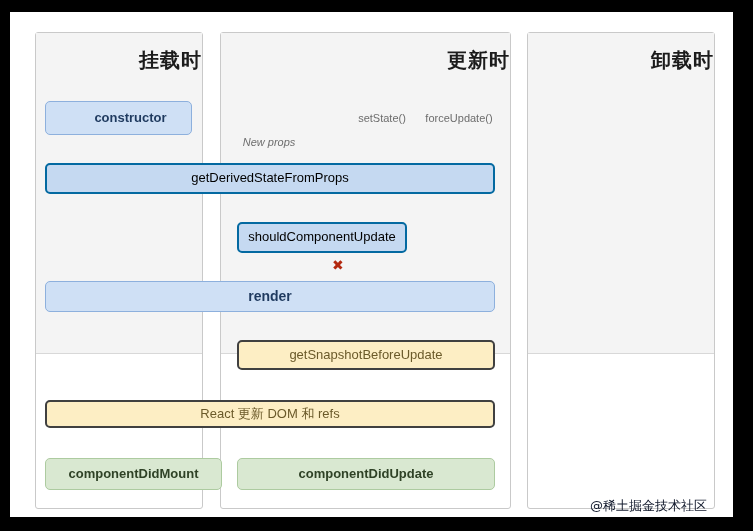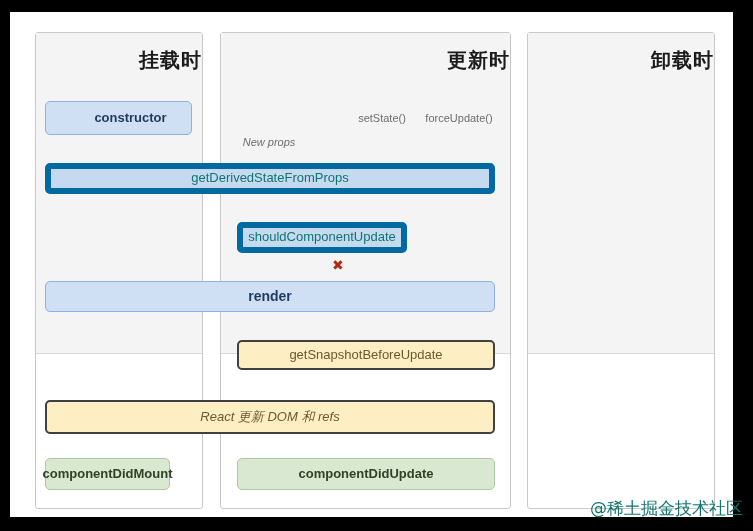--- a/index.html
+++ b/index.html
@@ -12,33 +12,33 @@
 
   .panel{position:absolute;border:1px solid #c9c9c9;border-radius:3px;background:#ffffff;box-sizing:border-box;}
   
   .phase-top{position:absolute;left:0;top:0;right:0;background:#f4f4f4;border-bottom:1px solid #d8d8d8;box-sizing:border-box;}
 
   .panel-title{position:absolute;left:0;right:0;text-align:right;font-size:20px;color:#1b1b1b;
                font-family:"DejaVu Sans","Liberation Sans",sans-serif;font-weight:700;letter-spacing:1px;}
 
   .node{position:absolute;box-sizing:border-box;border-radius:5px;display:flex;align-items:center;
         justify-content:center;text-align:center;line-height:1.1;}
-  .node.blue{background:#c5d9f1;border:6px solid #0369a1;color:#0f766e;}
+  .node.blue{background:#c5d9f1;border:2px solid #0369a1;color:#000000;}
   .node.blue-strong{background:#cfe0f5;border:1px solid #8db0dd;color:#1f3a5f;font-weight:bold;}
   .node.yellow{background:#fdeec4;border:2px solid #404040;color:#6b5a2a;}
   .node.green{background:#d9e8d1;border:1px solid #adcba0;color:#2f4226;font-weight:bold;}
 
   .trigger{position:absolute;text-align:center;font-size:11px;color:#6d6d6d;white-space:nowrap;
            transform:translateX(-50%);}
   .trigger.italic{font-style:italic;}
 
   .conn{position:absolute;}
   .xmark{position:absolute;color:#b3280f;font-weight:bold;font-size:14px;line-height:1;}
 
-  .watermark{position:absolute;font-size:17px;color:#0f766e;white-space:nowrap;
+  .watermark{position:absolute;font-size:13px;color:#0f172a;white-space:nowrap;
              font-family:"DejaVu Sans","Liberation Sans",sans-serif;}
 </style>
 </head>
 <body>
 
 <div id="stage">
   <div id="page">
 
     <svg class="conn" style="left:0;top:0;width:723px;height:505px;" viewBox="0 0 723 505">
       <defs>
@@ -99,23 +99,23 @@
     <div class="node blue-strong" style="left:35px;top:89px;width:147px;height:34px;font-size:13px;padding-left:24px;">constructor</div>
 
     <div class="node blue" style="left:35px;top:151px;width:450px;height:31px;font-size:13px;">getDerivedStateFromProps</div>
 
     <div class="node blue" style="left:227px;top:210px;width:170px;height:31px;font-size:13px;">shouldComponentUpdate</div>
 
     <div class="node blue-strong" style="left:35px;top:269px;width:450px;height:31px;font-size:14px;">render</div>
 
     <div class="node yellow" style="left:227px;top:328px;width:258px;height:30px;font-size:13px;">getSnapshotBeforeUpdate</div>
 
-    <div class="node yellow" style="left:35px;top:388px;width:450px;height:34px;font-size:13px;font-style:italic;">React 更新 DOM 和 refs</div>
+    <div class="node yellow" style="left:35px;top:388px;width:450px;height:28px;font-size:13px;">React 更新 DOM 和 refs</div>
 
-    <div class="node green" style="left:35px;top:446px;width:125px;height:32px;font-size:13px;">componentDidMount</div>
+    <div class="node green" style="left:35px;top:446px;width:177px;height:32px;font-size:13px;">componentDidMount</div>
 
     <div class="node green" style="left:227px;top:446px;width:258px;height:32px;font-size:13px;">componentDidUpdate</div>
 
 
     <div class="xmark" style="left:322px;top:246px;">✖</div>
 
     <div class="watermark" style="left:580px;top:485px;">@稀土掘金技术社区</div>
 
   </div>
 </div>

